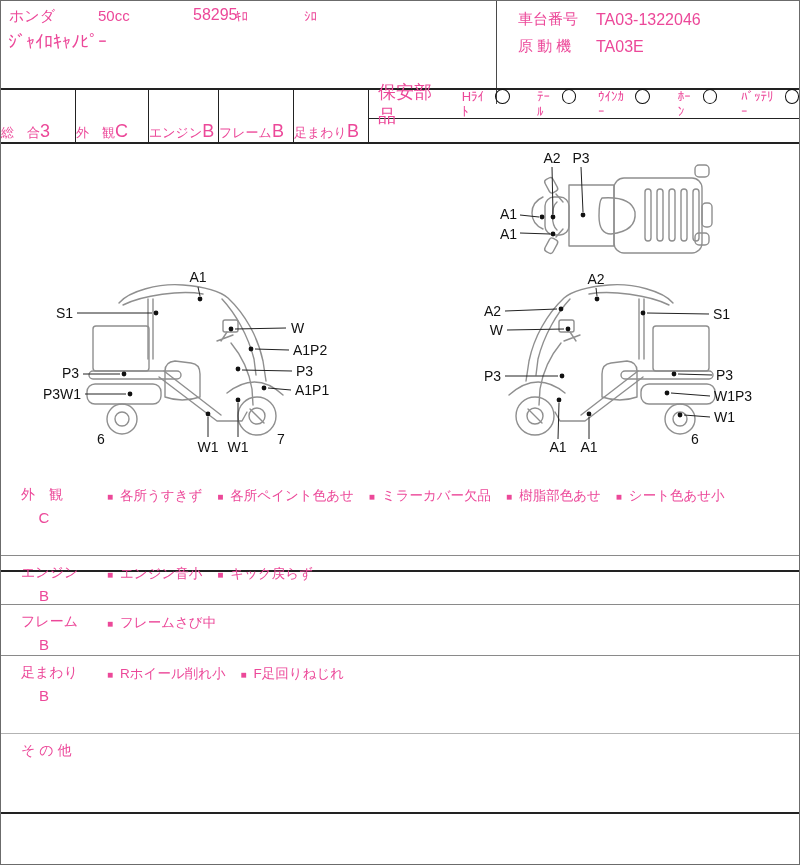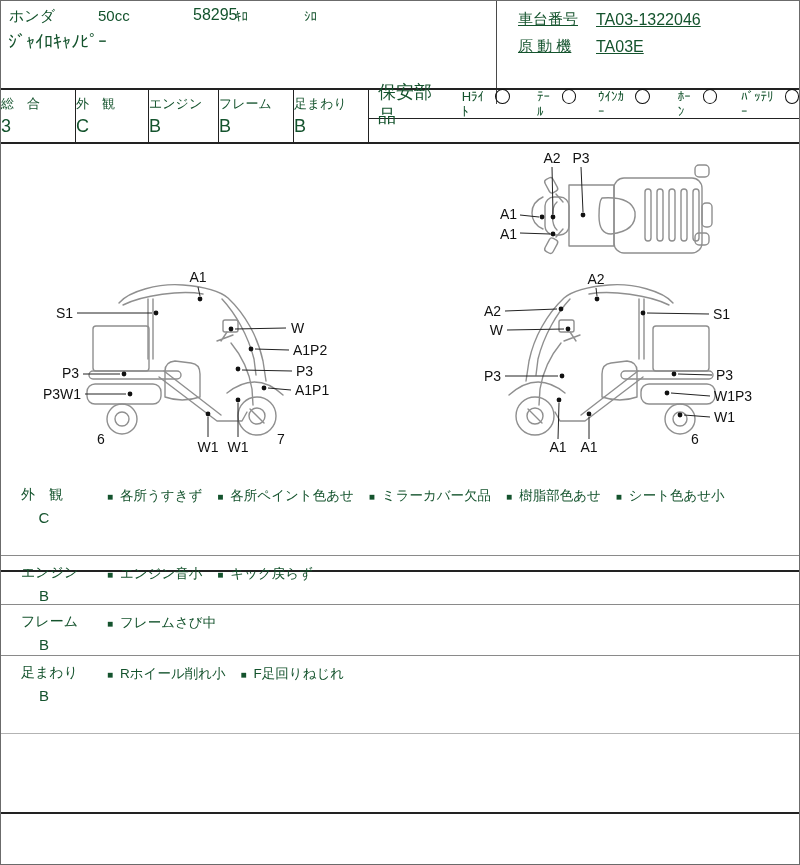--- a/index.html
+++ b/index.html
@@ -1,48 +1,48 @@
 <!DOCTYPE html>
 <html><head>
 <meta charset="utf-8">
 <style>
   html,body{margin:0;padding:0;background:#e8e8e8;}
   .page{
     position:relative; width:800px; height:865px; background:#ffffff;
     border:1px solid #6b6b6b; box-sizing:border-box;
-    font-family:"Liberation Sans", sans-serif; color:#14532d;
+    font-family:"Liberation Sans", sans-serif; color:#ec4899;
     overflow:hidden;
   }
   .abs{position:absolute;}
 
   
   .header{position:absolute; left:0; top:0; width:798px; height:87px;}
   .hdr-maker{left:8px; top:6px; font-size:15px;}
   .hdr-disp{left:97px; top:6px; font-size:15px;}
   .hdr-mileage{left:192px; top:5px; font-size:16px;}
   .hdr-unit{left:234px; top:8px; font-size:13px;}
   .hdr-color{left:303px; top:8px; font-size:13px;}
   .hdr-model{left:7px; top:31px; font-size:18px;}
   .header-right{
     position:absolute; left:495px; top:0; width:303px; height:103px;
-    border-left:1px solid #4a4a4a; box-sizing:border-box; padding:5px 0 0 21px;text-decoration:underline;
+    border-left:1px solid #4a4a4a; box-sizing:border-box; padding:5px 0 0 21px;
   }
   .hr-row{height:27px; display:flex; align-items:center;}
   .hr-label{font-size:15px; width:78px; display:inline-block;}
   .hr-value{font-size:16px;}
 
   
   .score-row{
     position:absolute; left:0; top:87px; width:798px; height:56px;
     border-top:2px solid #222; border-bottom:2px solid #222;
     box-sizing:border-box; display:flex;
   }
   .score-cell{
     border-right:1px solid #222; box-sizing:border-box;
-    display:flex; flex-direction:column; align-items:flex-start; padding-top:5px;
+    display:flex; align-items:flex-end; padding-top:5px;
   }
   .score-label{font-size:13px; white-space:pre;}
   .score-value{font-size:18px; margin-top:3px;}
   .safety-block{flex:1; display:flex; flex-direction:column;}
   .safety-row{
     height:29px; border-bottom:1px solid #222; box-sizing:border-box;
     display:flex; align-items:center; padding-left:9px; font-size:13px;
   }
   .safety-title{font-size:18px; margin-right:14px;}
   .safety-item{display:flex; align-items:flex-start;}
@@ -386,18 +386,24 @@
             <span class="bullet">■</span>
             <span class="cond-text">Rホイール削れ小</span>
           </span>
         <span class="cond-item">
             <span class="bullet">■</span>
             <span class="cond-text">F足回りねじれ</span>
           </span>
       </div>
     </div>
 
+    <div class="cond-row" style="height:78px">
+      <div class="cond-label-col">
+        <div class="cond-label">そ の 他</div>
+      </div>
+      <div class="cond-items"></div>
+    </div>
 
   </div>
 
   <div class="bottom-strip"></div>
 
 </div>
 
 </body></html>

